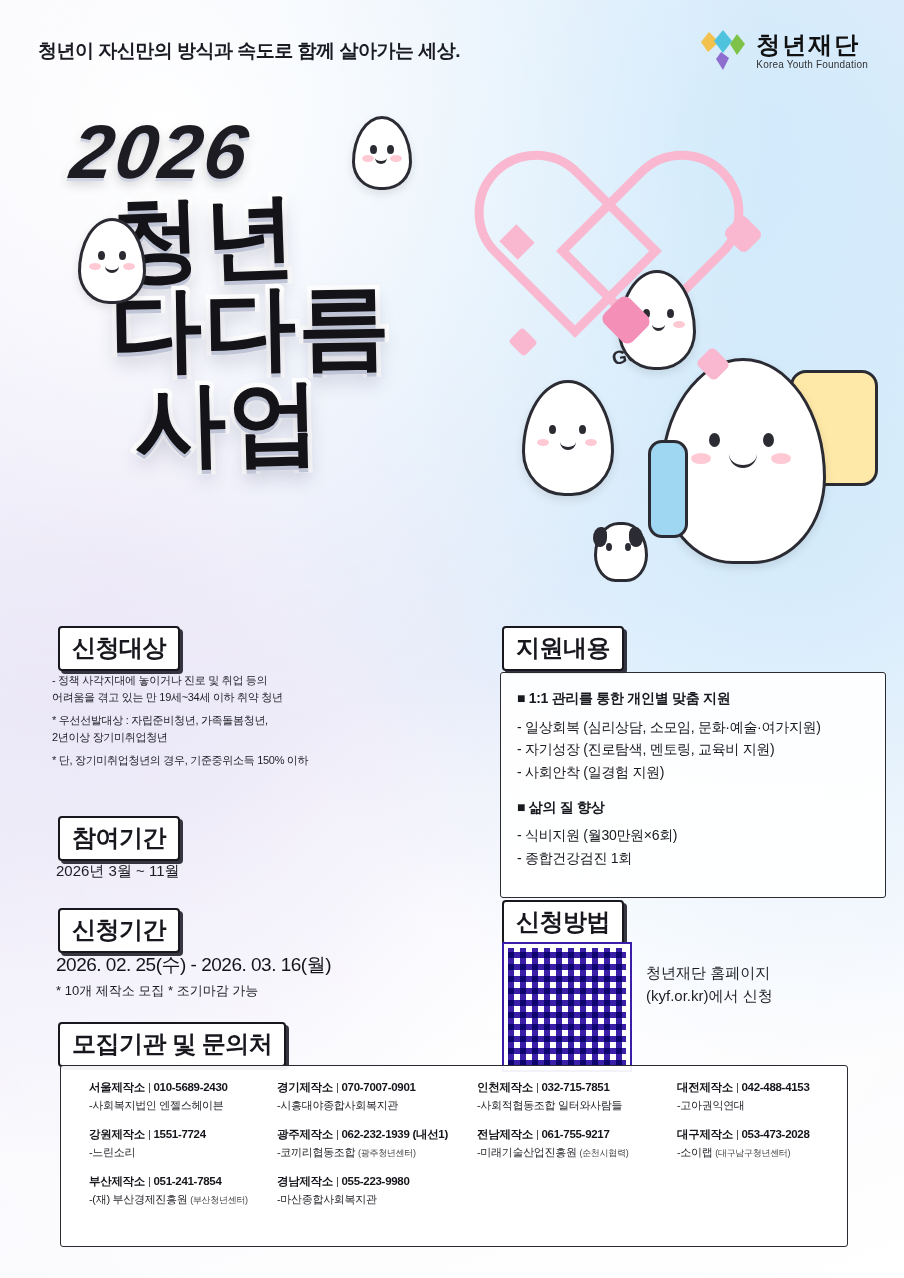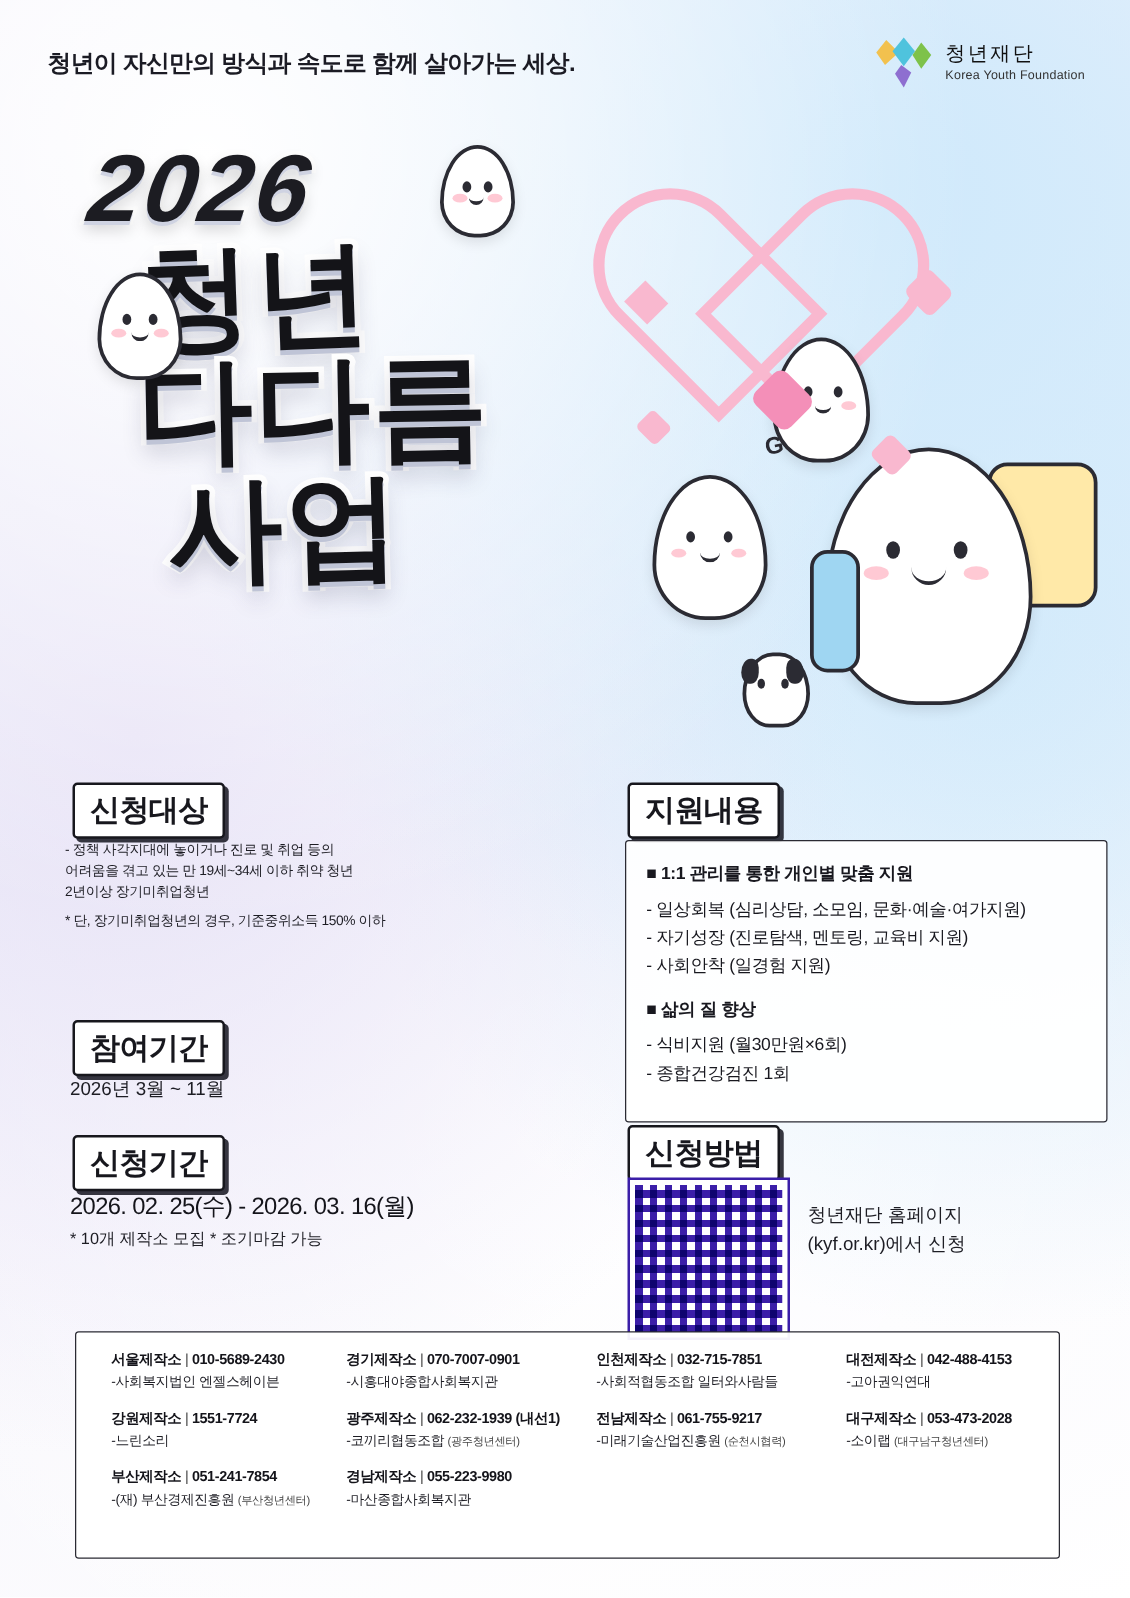--- a/index.html
+++ b/index.html
@@ -26,21 +26,21 @@
     position:absolute;left:38px;top:38px;
     font-size:19px;font-weight:bold;color:#1b1b24;letter-spacing:-.5px;
     white-space:nowrap;
   }
   .logo{
     position:absolute;right:36px;top:28px;
     display:flex;align-items:center;gap:9px;
   }
   .logo-mark{width:48px;height:46px;position:relative;}
   .logo-text{display:flex;flex-direction:column;line-height:1.05;}
-  .logo-ko{font-size:16px;font-weight:normal;color:#111;letter-spacing:2px;}
+  .logo-ko{font-size:24px;font-weight:bold;color:#111;letter-spacing:2px;}
   .logo-en{font-size:10px;color:#333;letter-spacing:.2px;margin-top:3px;}
 
   
   .hero{position:absolute;left:0;top:80px;width:904px;height:540px;}
   .year{
     position:absolute;left:72px;top:28px;
     font-size:76px;font-weight:bold;font-style:italic;letter-spacing:2px;
     color:#1c1c22;
     -webkit-text-stroke:6px #ffffff;
     paint-order:stroke fill;
@@ -222,31 +222,33 @@
     <div style="position:absolute;left:512px;top:252px;width:22px;height:20px;background:#f9b8cf;border-radius:4px;transform:rotate(45deg);"></div>
     <div style="position:absolute;left:700px;top:272px;width:26px;height:24px;background:#f9b8cf;border-radius:5px;transform:rotate(45deg);"></div>
     <div style="position:absolute;left:606px;top:222px;width:40px;height:36px;background:#f48fb8;border-radius:8px;transform:rotate(45deg);"></div>
   </div>
 
   <div class="sec-head" style="left:58px;top:626px;">신청대상</div>
 
   <div class="body-text" style="left:52px;top:672px;width:420px;">
     <div>- 정책 사각지대에 놓이거나 진로 및 취업 등의</div>
     <div>  어려움을 겪고 있는 만 19세~34세 이하 취약 청년</div>
+    <div style="margin-top:6px;">* 우선선발대상 : 자립준비청년, 가족돌봄청년,</div>
     <div>                2년이상 장기미취업청년</div>
     <div style="margin-top:6px;">* 단, 장기미취업청년의 경우, 기준중위소득 150% 이하</div>
   </div>
 
   <div class="sec-head" style="left:58px;top:816px;">참여기간</div>
   <div class="period-text" style="left:56px;top:862px;">2026년 3월 ~ 11월</div>
 
   <div class="sec-head" style="left:58px;top:908px;">신청기간</div>
   <div class="date-strong" style="left:56px;top:952px;">2026. 02. 25(수) - 2026. 03. 16(월)</div>
   <div class="note" style="left:56px;top:982px;">* 10개 제작소 모집  * 조기마감 가능</div>
 
+  <div class="sec-head" style="left:58px;top:1022px;">모집기관 및 문의처</div>
 
   <div class="sec-head" style="left:502px;top:626px;">지원내용</div>
 
   <div class="box" style="left:500px;top:672px;width:352px;height:196px;padding:14px 16px;">
     <div class="sup-line sup-head">■ 1:1 관리를 통한 개인별 맞춤 지원</div>
     <div class="sup-line" style="margin-top:6px;">- 일상회복 (심리상담, 소모임, 문화·예술·여가지원)</div>
     <div class="sup-line">- 자기성장 (진로탐색, 멘토링, 교육비 지원)</div>
     <div class="sup-line">- 사회안착 (일경험 지원)</div>
     <div class="sup-line sup-head" style="margin-top:12px;">■ 삶의 질 향상</div>
     <div class="sup-line" style="margin-top:6px;">- 식비지원 (월30만원×6회)</div>

